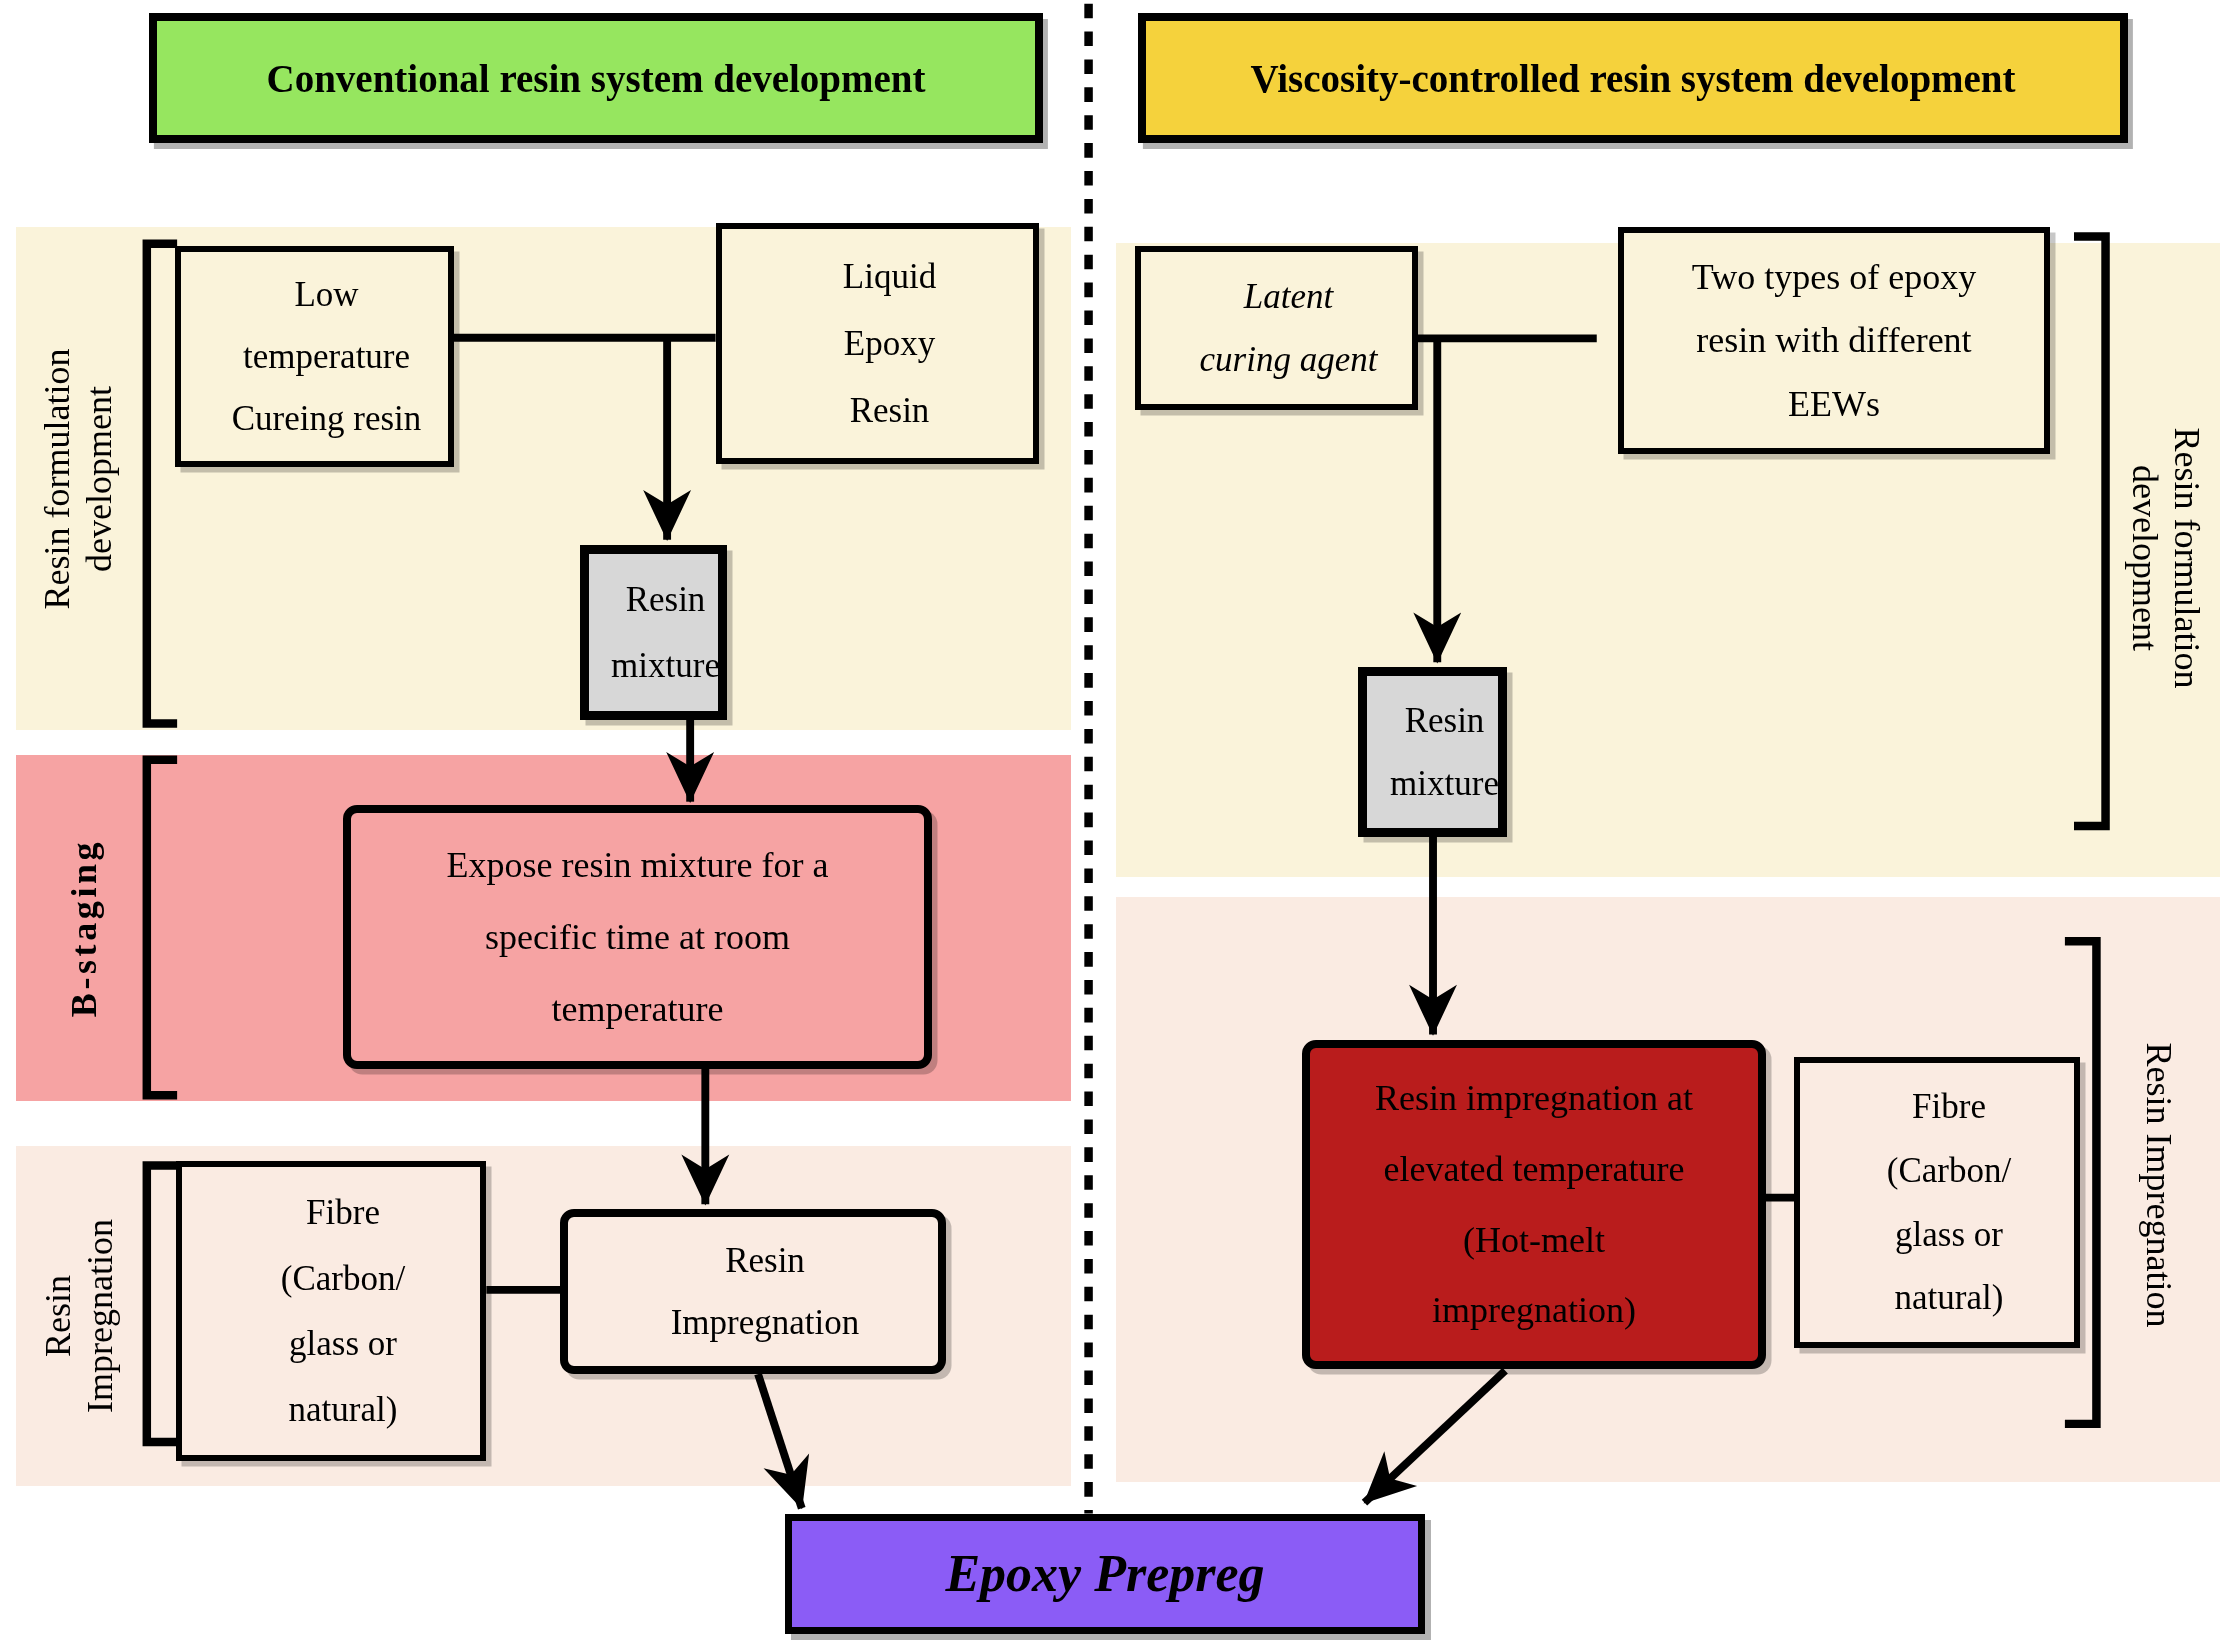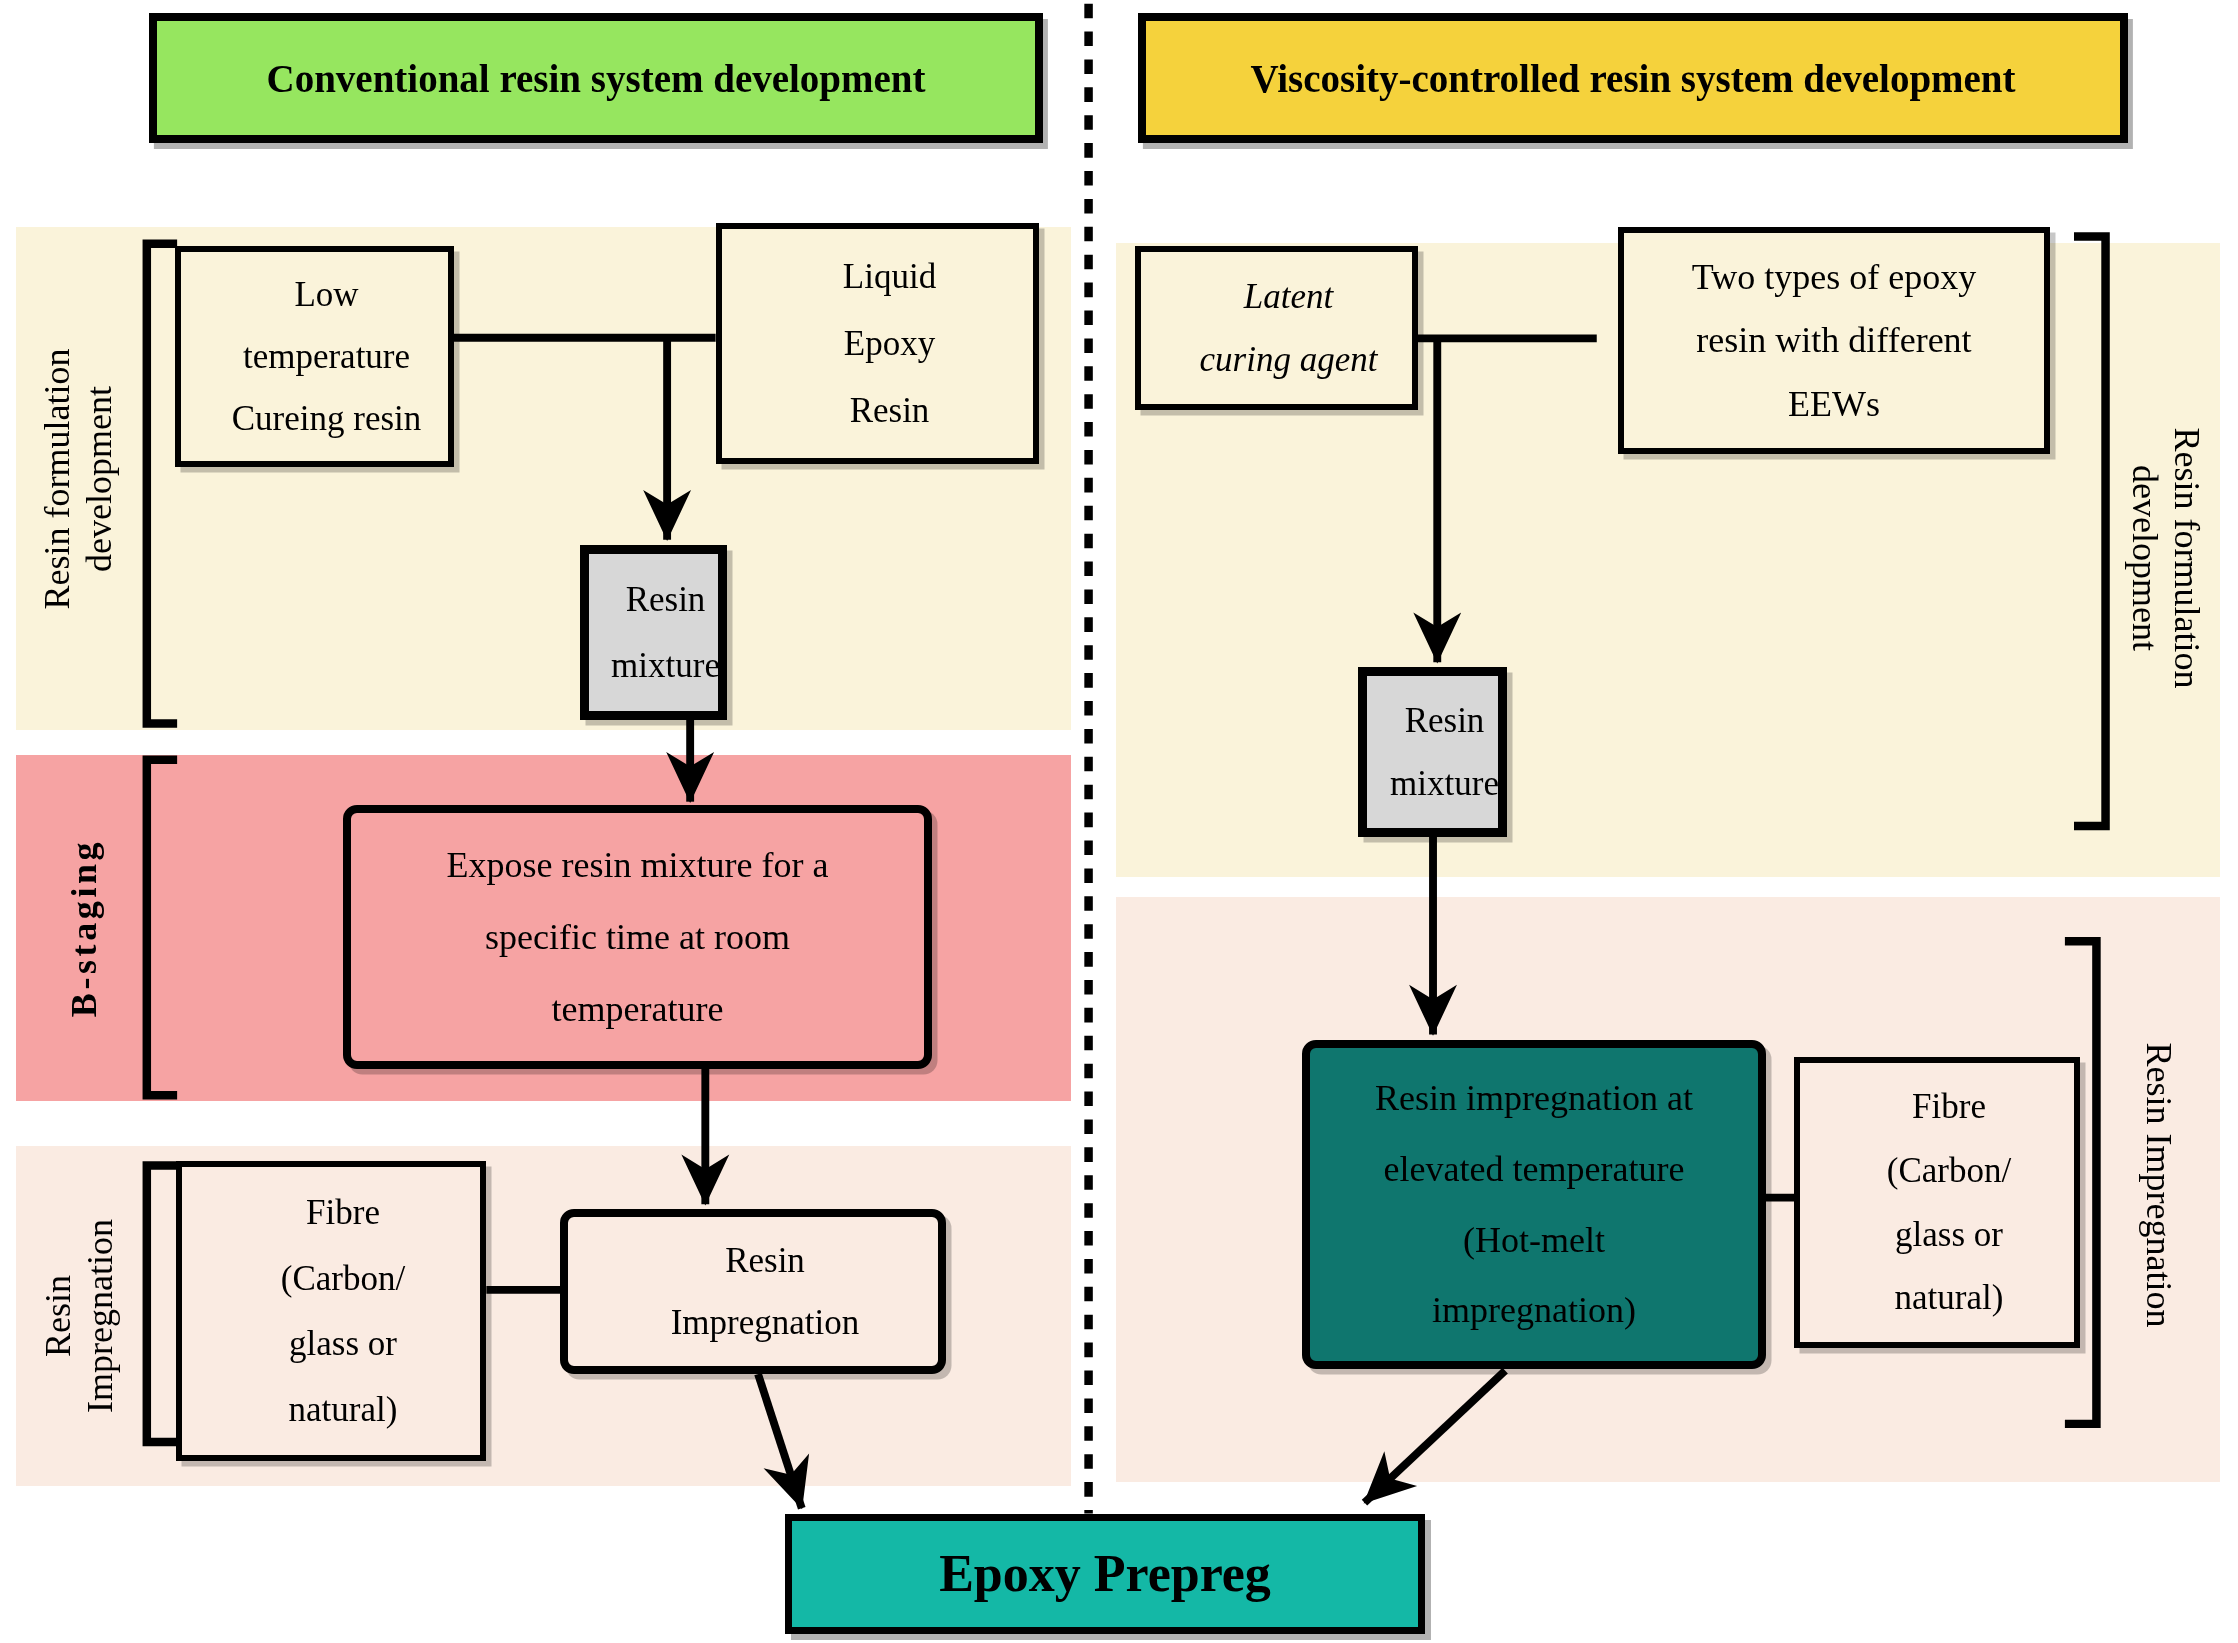--- a/index.html
+++ b/index.html
@@ -155,35 +155,35 @@
     <div class="ln">Two types of epoxy</div>
     <div class="ln">resin with different</div>
     <div class="ln">EEWs</div>
   </div>
 
   <div class="box thickb fs58" style="left:1358px; top:667px; width:149px; height:170px; background:#D7D7D7;">
     <div class="ln">Resin</div>
     <div class="ln">mixture</div>
   </div>
 
-  <div class="box rounded fs60" style="left:1270px; top:1040px; width:464px; height:329px; background:#0f766e;">
+  <div class="box rounded fs60" style="left:1270px; top:1040px; width:464px; height:329px; background:#b91c1c;">
     <div class="ln">Resin impregnation at</div>
     <div class="ln">elevated temperature</div>
     <div class="ln">(Hot-melt</div>
     <div class="ln">impregnation)</div>
   </div>
 
   <div class="box fs58" style="left:1794px; top:1057px; width:286px; height:291px; background:#FAEBE2;">
     <div class="ln">Fibre</div>
     <div class="ln">(Carbon/</div>
     <div class="ln">glass or</div>
     <div class="ln">natural)</div>
   </div>
 
-  <div class="box prepreg" style="left:785px; top:1514px; width:640px; height:120px; background:#14b8a6; justify-content:center;">
+  <div class="box prepreg" style="left:785px; top:1514px; width:640px; height:120px; background:#8b5cf6; justify-content:center;font-style:italic;">
     <div class="ln">Epoxy Prepreg</div>
   </div>
 
   <div class="vlabel" style="left:78px; top:479px;">
     <div>Resin formulation</div>
     <div>development</div>
   </div>
 
   <div class="vlabel bold" style="left:84px; top:928px;">
     <div>B-staging</div>

